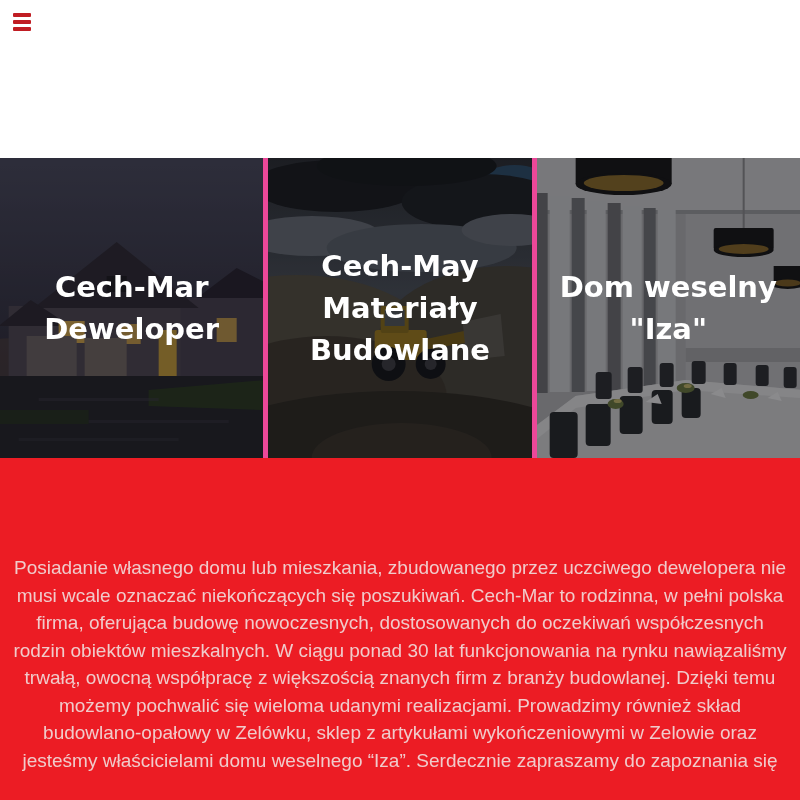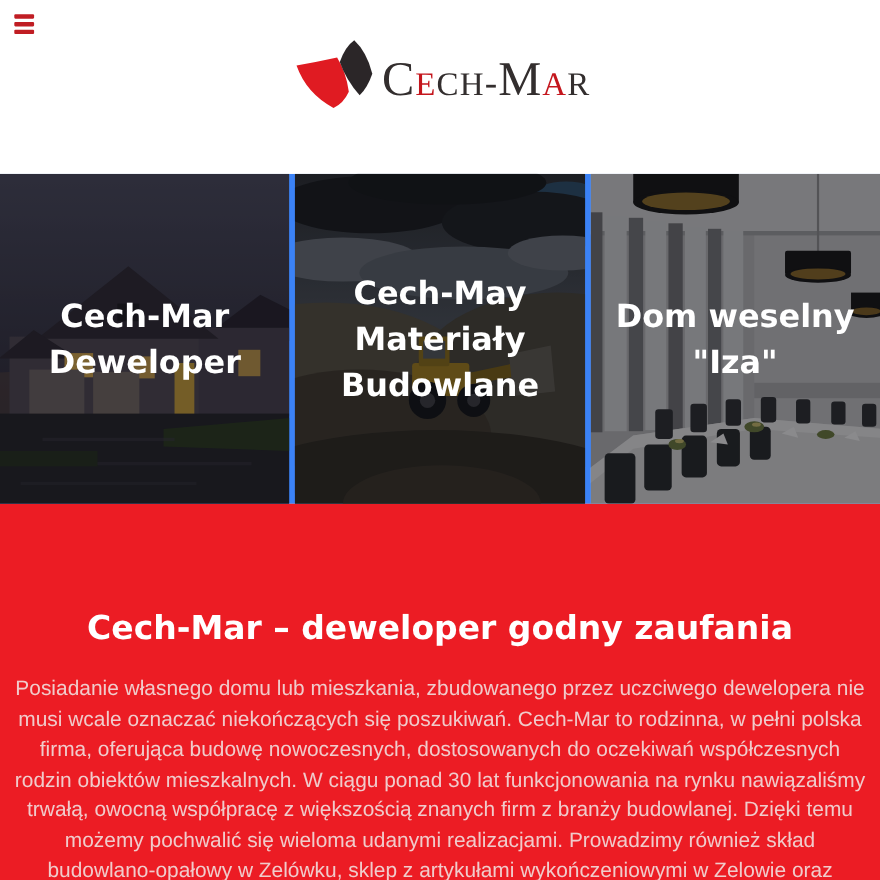--- a/index.html
+++ b/index.html
@@ -17,21 +17,21 @@
 
   .logo { display: flex; justify-content: center; align-items: flex-start; padding-top: 28px; text-decoration: none; }
   .logo-mark { width: 82px; height: 82px; flex: 0 0 auto; }
   .logo-text { font-family: "Liberation Serif", serif; color: #332e2e; white-space: nowrap; letter-spacing: 1px; margin-top: 18px; margin-left: 2px; }
   .logo-text .lg { font-size: 44px; }
   .logo-text .sm { font-size: 30px; }
   .logo-text .dash { font-size: 34px; }
   .logo-text .red { color: #c4161d; }
 
   
-  .cards { display: flex; gap: 5px; height: 300px; background: #3b82f6; }
+  .cards { display: flex; gap: 5px; height: 300px; background: #ec4899; }
   .card { position: relative; flex: 1 1 0; overflow: hidden; display: block; cursor: pointer; }
   .card .scene { position: absolute; inset: 0; width: 100%; height: 100%; }
   .card .shade { position: absolute; inset: 0; background: rgba(10, 10, 13, 0.45); }
   .card .card-title {
     position: absolute; inset: 0; display: flex; align-items: center; justify-content: center;
     text-align: center; padding: 0 8px;
     font-family: "DejaVu Sans", sans-serif; font-weight: bold; font-size: 29px; line-height: 1.45;
     color: #ffffff;
   }
 
@@ -51,29 +51,20 @@
 
 <header class="site-header">
   <button class="menu-btn" aria-label="menu">
     <span class="hamburger">
       <span class="bar"></span>
         <span class="bar"></span>
         <span class="bar"></span>
     </span>
   </button>
 
-  <a class="logo" href="#">
-    <svg class="logo-mark" viewBox="0 0 100 85" xmlns="http://www.w3.org/2000/svg">
-      <path d="M8,31 Q30,27 53,22 Q63,38 66,60 Q60,73 49,78 Q19,62 8,31 Z" fill="#e01b22"></path>
-      <path d="M56,27 Q62,10 72,3 Q86,16 92,40 Q87,55 78,64 Q63,47 56,27 Z" fill="#2b2628"></path>
-    </svg>
-    <span class="logo-text">
-      <span class="lg">C</span><span class="sm red">E</span><span class="sm">CH</span><span class="dash">-</span><span class="lg">M</span><span class="sm red">A</span><span class="sm">R</span>
-    </span>
-  </a>
 </header>
 
 <section class="cards">
 
   <a class="card" href="#">
     <svg class="scene" viewBox="0 0 266 300" preserveAspectRatio="xMidYMid slice" xmlns="http://www.w3.org/2000/svg">
       <defs>
         <linearGradient id="sky1" x1="0" y1="0" x2="0" y2="1">
           <stop offset="0" stop-color="#4a4a60"></stop>
             <stop offset="0.72" stop-color="#2e2c3c"></stop>
@@ -189,15 +180,14 @@
       <polygon points="175,236 186,230 190,240" fill="#f2f2f4"></polygon>
       <polygon points="232,240 242,234 246,243" fill="#f2f2f4"></polygon>
     </svg>
     <div class="shade"></div>
     <h2 class="card-title">Dom weselny "Iza"</h2>
   </a>
 
 </section>
 
 <section class="intro">
-  <h1>Cech-Mar – deweloper godny zaufania</h1>
   <p>Posiadanie własnego domu lub mieszkania, zbudowanego przez uczciwego dewelopera nie musi wcale oznaczać niekończących się poszukiwań. Cech-Mar to rodzinna, w pełni polska firma, oferująca budowę nowoczesnych, dostosowanych do oczekiwań współczesnych rodzin obiektów mieszkalnych. W ciągu ponad 30 lat funkcjonowania na rynku nawiązaliśmy trwałą, owocną współpracę z większością znanych firm z branży budowlanej. Dzięki temu możemy pochwalić się wieloma udanymi realizacjami. Prowadzimy również skład budowlano-opałowy w Zelówku, sklep z artykułami wykończeniowymi w Zelowie oraz jesteśmy właścicielami domu weselnego “Iza”. Serdecznie zapraszamy do zapoznania się</p>
 </section>
 
 </body></html>

